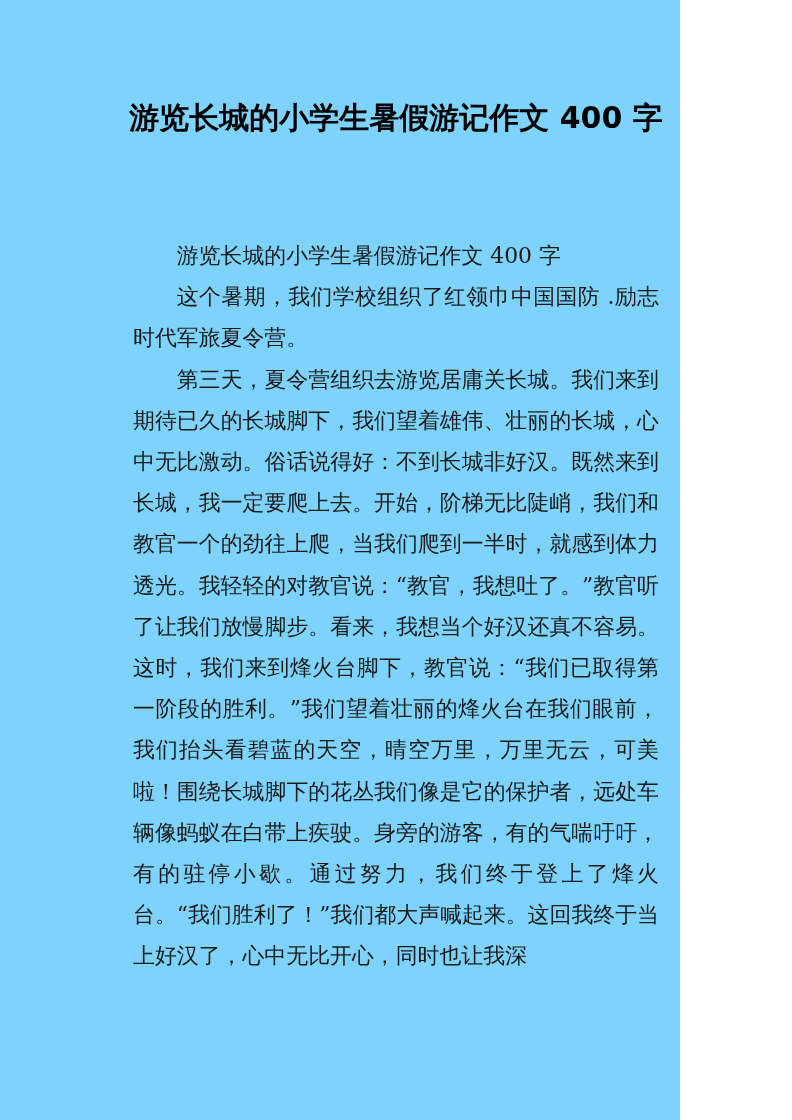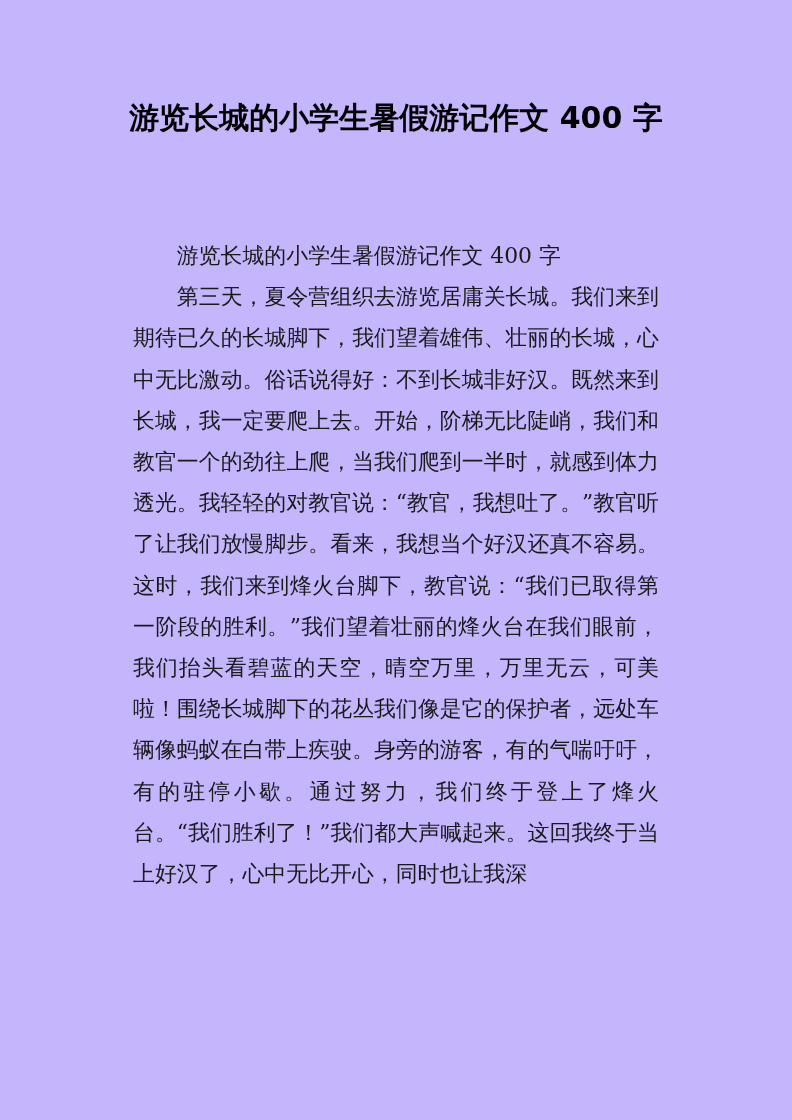--- a/index.html
+++ b/index.html
@@ -11,23 +11,23 @@
     width: 792px;
     height: 1120px;
     position: relative;
     overflow: hidden;
     color: #111111;
   }
   .page {
     position: absolute;
     left: 0;
     top: 0;
-    width: 792px;
+    width: 680px;
     height: 1120px;
-    background: #c4b5fd;
+    background: #7dd3fc;
   }
   .doc-title {
     position: absolute;
     left: 120px;
     top: 96px;
     width: 552px;
     margin: 0;
     text-align: center;
     font-family: "DejaVu Sans", "Liberation Sans", sans-serif;
     font-weight: bold;
@@ -54,15 +54,16 @@
     text-indent: 2em;
   }
 </style>
 </head>
 <body>
 
 <div class="page">
   <h1 class="doc-title">游览长城的小学生暑假游记作文 400 字</h1>
   <div class="doc-body">
     <p>游览长城的小学生暑假游记作文 400 字</p>
+    <p>这个暑期，我们学校组织了红领巾中国国防 .励志时代军旅夏令营。</p>
     <p>第三天，夏令营组织去游览居庸关长城。我们来到期待已久的长城脚下，我们望着雄伟、壮丽的长城，心中无比激动。俗话说得好：不到长城非好汉。既然来到长城，我一定要爬上去。开始，阶梯无比陡峭，我们和教官一个的劲往上爬，当我们爬到一半时，就感到体力透光。我轻轻的对教官说：“教官，我想吐了。”教官听了让我们放慢脚步。看来，我想当个好汉还真不容易。这时，我们来到烽火台脚下，教官说：“我们已取得第一阶段的胜利。”我们望着壮丽的烽火台在我们眼前，我们抬头看碧蓝的天空，晴空万里，万里无云，可美啦！围绕长城脚下的花丛我们像是它的保护者，远处车辆像蚂蚁在白带上疾驶。身旁的游客，有的气喘吁吁，有的驻停小歇。通过努力，我们终于登上了烽火台。“我们胜利了！”我们都大声喊起来。这回我终于当上好汉了，心中无比开心，同时也让我深</p>
   </div>
 </div>
 
 </body></html>

